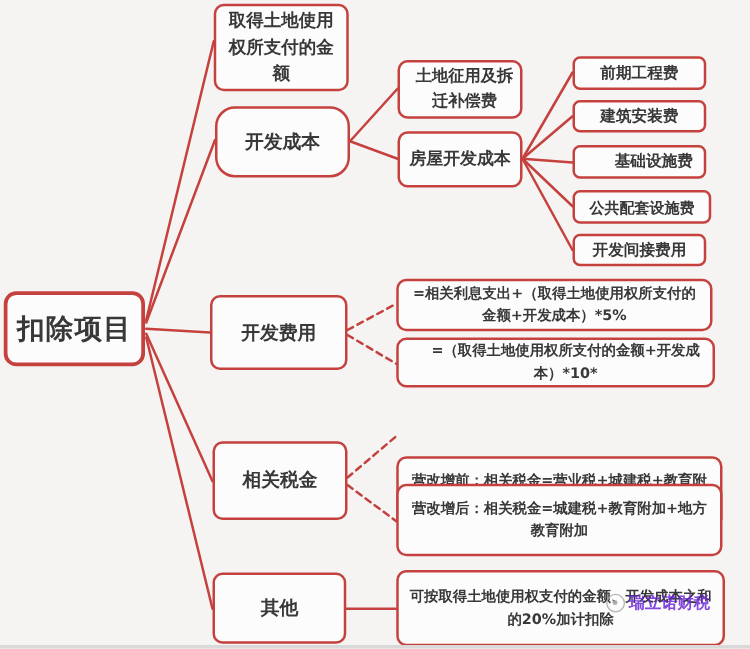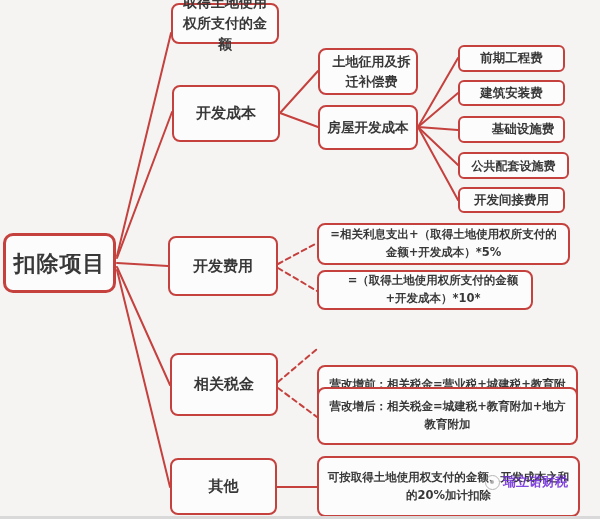--- a/index.html
+++ b/index.html
@@ -11,36 +11,36 @@
   .connectors { position:absolute; left:0; top:0; }
   .node {
     position:absolute; box-sizing:border-box;
     display:flex; align-items:center; justify-content:center;
     text-align:center; background:#fdfcfc;
     border:2px solid #c4413e; border-radius:8px;
     color:#383838; font-weight:bold; padding:2px 5px;
     line-height:1.5;
   }
   .root   { left:3px;  top:233px; width:113px; height:60px; font-size:22px; border-width:3px; border-radius:10px; letter-spacing:1px; }
-  .n-land { left:171px; top:3px;   width:108px; height:41px; font-size:14px; }
-  .n-devcost { left:172px; top:85px;  width:108px; height:57px; font-size:15px; }
+  .n-land { left:171px; top:3px;   width:108px; height:70px; font-size:14px; }
+  .n-devcost { left:172px; top:85px;  width:108px; height:57px; font-size:15px;border-radius:16px; }
   .n-devexp  { left:168px; top:236px; width:110px; height:60px; font-size:15px; }
   .n-tax     { left:170px; top:353px; width:108px; height:63px; font-size:15px; }
   .n-other   { left:170px; top:458px; width:107px; height:57px; font-size:15px; }
   .c-landacq { left:318px; top:48px;  width:100px; height:47px; font-size:13px;padding-left:12px; }
   .c-housing { left:318px; top:105px; width:100px; height:45px; font-size:13.5px;text-align:right; }
   .r-box { left:458px; width:107px; font-size:12.5px; border-radius:6px; }
   .r1 { top:45px;  height:27px; }
   .r2 { top:80px;  height:26px; }
   .r3 { top:116px; height:27px;padding-left:28px; }
   .r4 { top:152px; height:27px; width:111px; font-size:12px;text-align:center; }
   .r5 { top:187px; height:26px; }
   .f-box { left:317px; font-size:11.5px; line-height:1.55; padding:2px 8px; }
   .f1 { top:223px; width:253px; height:42px; }
-  .f2 { top:270px; width:216px; height:40px;padding-left:24px; }
+  .f2 { top:270px; width:255px; height:40px;padding-left:24px; }
   .t1 { top:320px; width:261px; height:58px;margin-top:45px; }
   .t2 { top:387px; width:261px; height:58px; }
   .o1 { top:456px; width:263px; height:61px; }
   .watermark {
     position:absolute; left:485px; top:473px;
     display:flex; align-items:center; gap:3px;
     color:#6d28d9; font-size:13px; font-weight:bold;
     opacity:.85; pointer-events:none;
   }
   .wm-circle {

